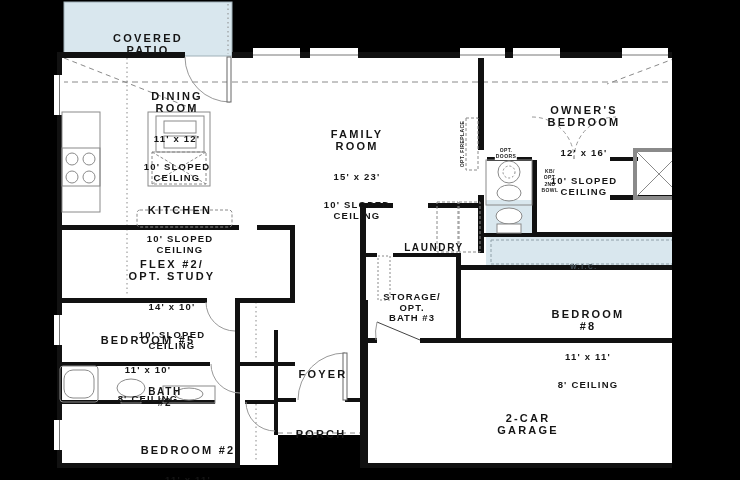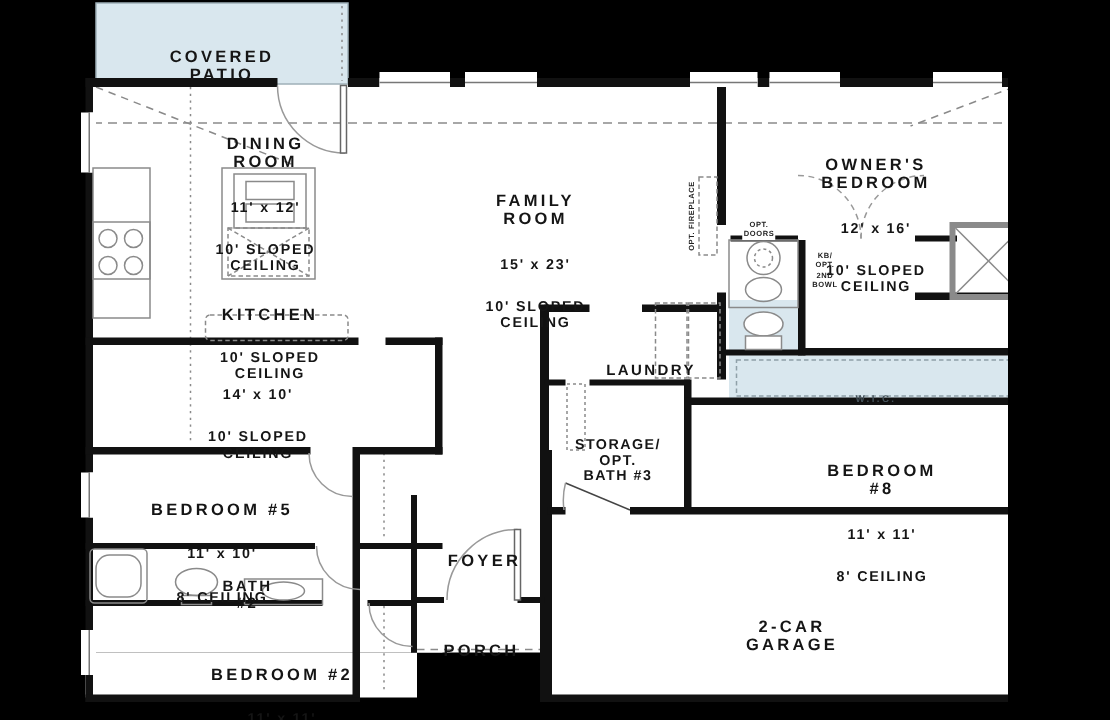--- a/index.html
+++ b/index.html
@@ -215,20 +215,22 @@
 </div>
 <div class="room-label" style="left:180px;top:186px">
   <div class="rname">KITCHEN</div>
   <div class="rceil">10' SLOPED
 CEILING</div>
 </div>
 <div class="room-label sm" style="left:412px;top:224px">
   <div class="rname">LAUNDRY</div>
 </div>
 <div class="room-label" style="left:172px;top:240px">
+  <div class="rname">FLEX #2/
+OPT. STUDY</div>
   <div class="rdims">14' x 10'</div>
   <div class="rceil">10' SLOPED
 CEILING</div>
 </div>
 <div class="room-label xs" style="left:412px;top:274px">
   <div class="rname">STORAGE/
 OPT.
 BATH #3</div>
 </div>
 <div class="room-label" style="left:588px;top:290px">

